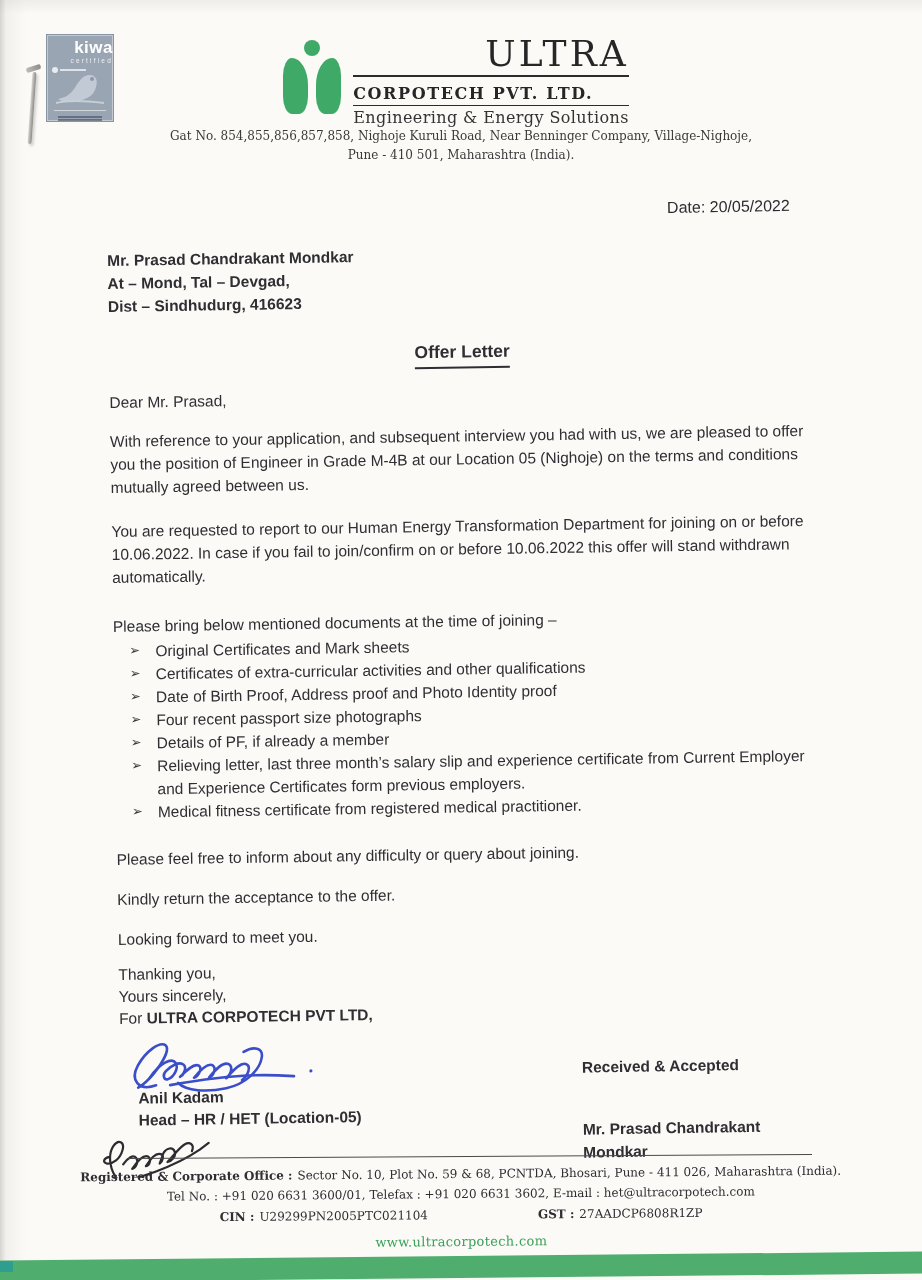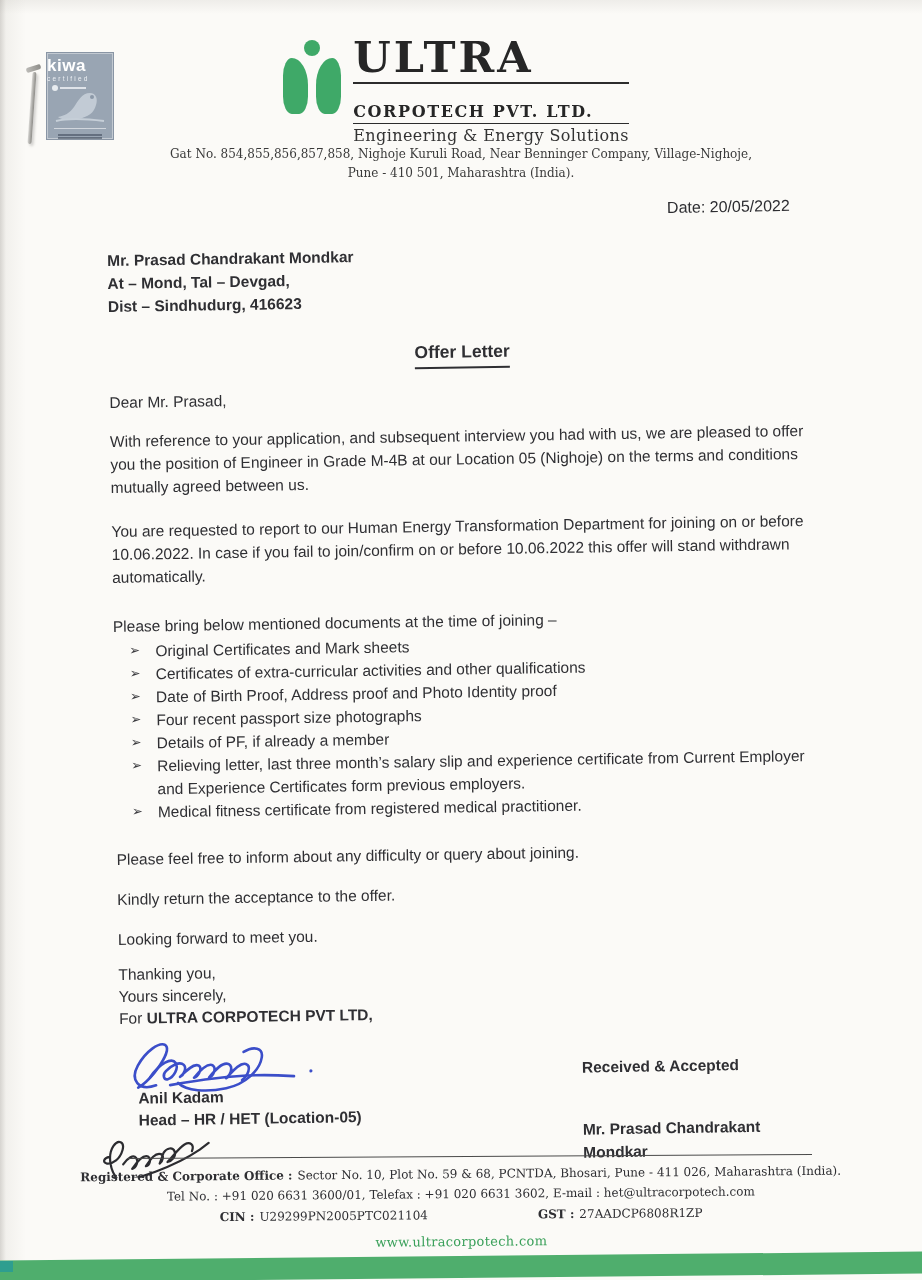--- a/index.html
+++ b/index.html
@@ -17,44 +17,44 @@
 
   
   .staple { position:absolute; left:24px; top:64px; width:16px; height:84px; }
   .staple .rod { position:absolute; left:6px; top:8px; width:4px; height:72px;
     background:linear-gradient(90deg,#d9d8d5,#a7a6a2 60%,#8e8d89); transform:rotate(4deg); border-radius:2px;
     box-shadow:2px 2px 3px rgba(0,0,0,.18); }
   .staple .head { position:absolute; left:2px; top:2px; width:15px; height:5px;
     background:linear-gradient(90deg,#bdbcb8,#8e8d89); transform:rotate(-18deg); border-radius:2px; }
 
   
-  .kiwa { position:absolute; left:46px; top:52px; width:68px; height:88px;
+  .kiwa { position:absolute; left:46px; top:34px; width:68px; height:88px;
     background:#99a5b3; border:1px solid #8995a4; box-shadow:0 0 0 1px rgba(255,255,255,.4) inset;
-    text-align:left; overflow:hidden; }
+    text-align:right; overflow:hidden; }
   .kiwa .brand { font-weight:bold; color:#fff; font-size:17px; letter-spacing:.5px; margin-top:4px; line-height:1; }
   .kiwa .cert  { color:#eef1f5; font-size:6.5px; letter-spacing:2.2px; margin-top:1px; }
   .kiwa .mini  { display:flex; align-items:center; gap:2px; margin:3px 0 0 5px; }
   .kiwa .mini .dot { width:6px; height:6px; border-radius:50%; background:#e8ecf0; }
   .kiwa .mini .bar { width:26px; height:2px; background:rgba(240,243,246,.8); }
   .kiwa svg.seal { display:block; margin:0 auto; }
   .kiwa .tiny-lines { margin:3px auto 0; width:52px; border-top:1px solid rgba(255,255,255,.55); padding-top:3px; }
   .kiwa .tiny-lines i { display:block; height:2px; margin:1.5px 4px; background:rgba(56,68,84,.55); }
 
   
   .letterhead { position:absolute; left:0; top:36px; width:100%; text-align:center; }
   .logo-row { display:flex; justify-content:center; align-items:flex-start; gap:10px; transform:translateX(-6px); }
   .logo-mark { position:relative; width:62px; height:76px; flex:none; margin-top:4px; }
   .logo-mark .head { position:absolute; left:23px; top:0; width:16px; height:16px; border-radius:50%; background:#3fa968; }
   .logo-mark .petal { position:absolute; bottom:2px; width:25px; height:56px; background:#3fa968; border-radius:13px/26px; }
   .logo-mark .petal.l { left:2px;  border-top-right-radius:24px 40px; }
   .logo-mark .petal.r { right:2px; border-top-left-radius:24px 40px; }
   .logo-text { text-align:left; font-family:"DejaVu Serif", serif; }
-  .logo-text .wordmark { font-size:43px; font-weight:bold; letter-spacing:3px; line-height:1; color:#262626; }
+  .logo-text .wordmark { font-size:36px; font-weight:normal; letter-spacing:3px; line-height:1; color:#262626;text-align:right; }
   .logo-text .rule1 { height:2px; background:#2c2c2c; margin-top:3px; }
-  .logo-text .coname { font-size:16px; font-weight:bold; letter-spacing:1.6px; color:#262626; margin-top:18px; }
+  .logo-text .coname { font-size:16px; font-weight:bold; letter-spacing:1.6px; color:#262626; margin-top:7px; }
   .logo-text .rule2 { height:1px; background:#2c2c2c; margin-top:2px; }
   .logo-text .tagline { font-size:16px; color:#333; letter-spacing:.4px; margin-top:2px; }
   .lh-location { font-family:"DejaVu Serif", serif; font-weight:bold; font-size:14px; color:#222; margin-top:10px; letter-spacing:.4px; }
   .lh-addr { font-family:"DejaVu Serif", serif; font-size:12px; color:#3a3a3a; margin-top:0; line-height:1.55; }
 
   
   .date-row { position:absolute; top:198px; right:132px; font-size:16px; color:#2d2d31; transform:rotate(-1deg); }
 
   
   .letter-body { position:absolute; left:107px; top:250px; width:707px;

